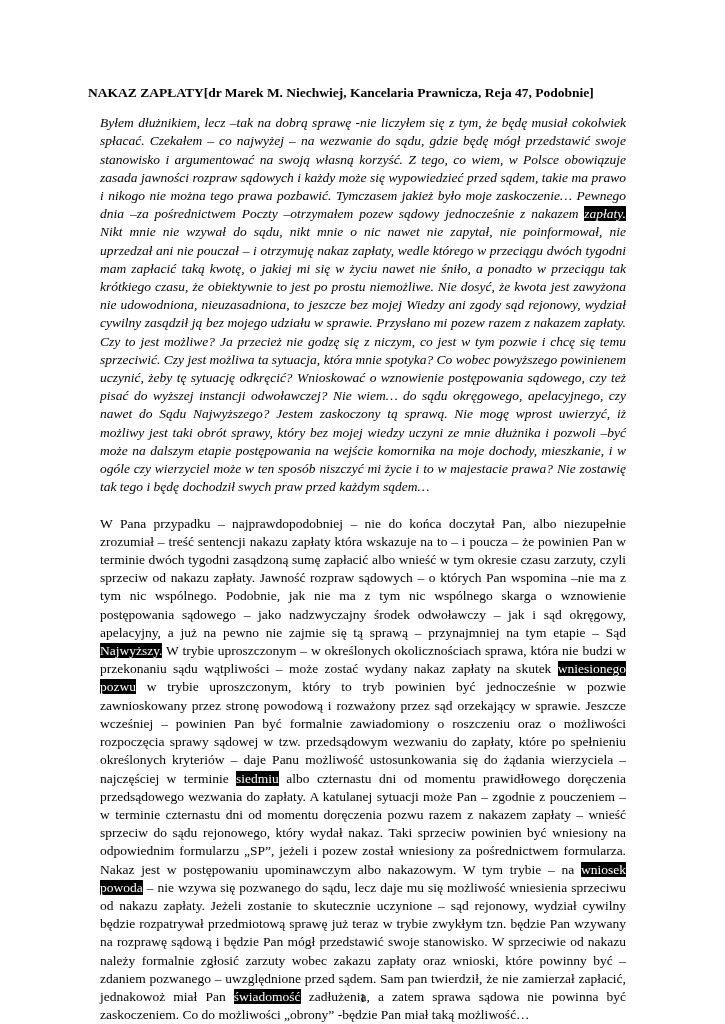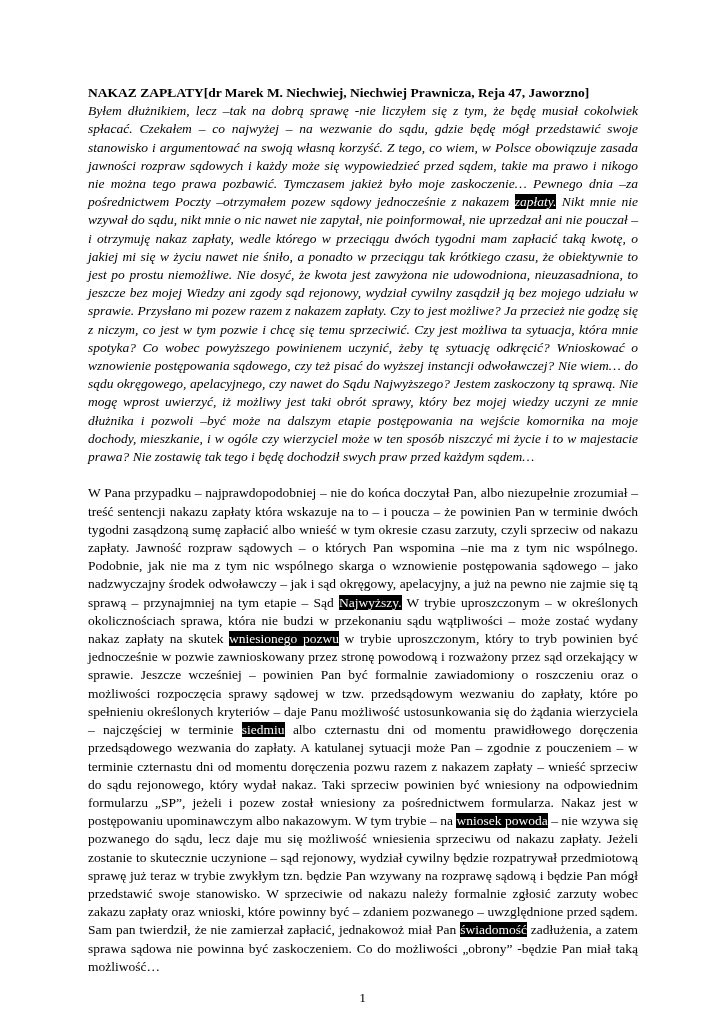--- a/index.html
+++ b/index.html
@@ -20,21 +20,21 @@
     color: #000000;
     overflow: hidden;
   }
   .doc-title {
     margin: 0;
     font-weight: bold;
     line-height: 18.2px;
     text-align: justify;
   }
   p.para {
-    margin: 0;
+    margin: 12px;
     line-height: 18.2px;
     text-align: justify;
   }
   p.para.italic {
     font-style: italic;
   }
   p.para + p.para {
     margin-top: 18.2px;
   }
   .hl {
@@ -47,21 +47,21 @@
     bottom: 18px;
     width: 100%;
     text-align: center;
     font-size: 13.5px;
   }
 </style>
 </head>
 <body>
 
 <div class="page">
-  <p class="doc-title">NAKAZ ZAPŁATY[dr Marek M. Niechwiej, Niechwiej Prawnicza, Reja 47, Jaworzno]</p>
+  <p class="doc-title">NAKAZ ZAPŁATY[dr Marek M. Niechwiej, Kancelaria Prawnicza, Reja 47, Podobnie]</p>
 
   <div>
       <p class="para italic"><span>Byłem dłużnikiem, lecz –tak na dobrą sprawę -nie liczyłem się z tym, że będę musiał cokolwiek spłacać. Czekałem – co najwyżej – na wezwanie do sądu, gdzie będę mógł przedstawić swoje stanowisko i argumentować na swoją własną korzyść. Z tego, co wiem, w Polsce obowiązuje zasada jawności rozpraw sądowych i każdy może się wypowiedzieć przed sądem, takie ma prawo i nikogo nie można tego prawa pozbawić. Tymczasem jakież było moje zaskoczenie… Pewnego dnia –za pośrednictwem Poczty –otrzymałem pozew sądowy jednocześnie z nakazem </span><span class="hl">zapłaty.</span><span> Nikt mnie nie wzywał do sądu, nikt mnie o nic nawet nie zapytał, nie poinformował, nie uprzedzał ani nie pouczał – i otrzymuję nakaz zapłaty, wedle którego w przeciągu dwóch tygodni mam zapłacić taką kwotę, o jakiej mi się w życiu nawet nie śniło, a ponadto w przeciągu tak krótkiego czasu, że obiektywnie to jest po prostu niemożliwe. Nie dosyć, że kwota jest zawyżona nie udowodniona, nieuzasadniona, to jeszcze bez mojej Wiedzy ani zgody sąd rejonowy, wydział cywilny zasądził ją bez mojego udziału w sprawie. Przysłano mi pozew razem z nakazem zapłaty. Czy to jest możliwe? Ja przecież nie godzę się z niczym, co jest w tym pozwie i chcę się temu sprzeciwić. Czy jest możliwa ta sytuacja, która mnie spotyka? Co wobec powyższego powinienem uczynić, żeby tę sytuację odkręcić? Wnioskować o wznowienie postępowania sądowego, czy też pisać do wyższej instancji odwoławczej? Nie wiem… do sądu okręgowego, apelacyjnego, czy nawet do Sądu Najwyższego? Jestem zaskoczony tą sprawą. Nie mogę wprost uwierzyć, iż możliwy jest taki obrót sprawy, który bez mojej wiedzy uczyni ze mnie dłużnika i pozwoli –być może na dalszym etapie postępowania na wejście komornika na moje dochody, mieszkanie, i w ogóle czy wierzyciel może w ten sposób niszczyć mi życie i to w majestacie prawa? Nie zostawię tak tego i będę dochodził swych praw przed każdym sądem…</span></p>
       <p class="para"><span>W Pana przypadku – najprawdopodobniej – nie do końca doczytał Pan, albo niezupełnie zrozumiał – treść sentencji nakazu zapłaty która wskazuje na to – i poucza – że powinien Pan w terminie dwóch tygodni zasądzoną sumę zapłacić albo wnieść w tym okresie czasu zarzuty, czyli sprzeciw od nakazu zapłaty. Jawność rozpraw sądowych – o których Pan wspomina –nie ma z tym nic wspólnego. Podobnie, jak nie ma z tym nic wspólnego skarga o wznowienie postępowania sądowego – jako nadzwyczajny środek odwoławczy – jak i sąd okręgowy, apelacyjny, a już na pewno nie zajmie się tą sprawą – przynajmniej na tym etapie – Sąd </span><span class="hl">Najwyższy.</span><span> W trybie uproszczonym – w określonych okolicznościach sprawa, która nie budzi w przekonaniu sądu wątpliwości – może zostać wydany nakaz zapłaty na skutek </span><span class="hl">wniesionego pozwu</span><span> w trybie uproszczonym, który to tryb powinien być jednocześnie w pozwie zawnioskowany przez stronę powodową i rozważony przez sąd orzekający w sprawie. Jeszcze wcześniej – powinien Pan być formalnie zawiadomiony o roszczeniu oraz o możliwości rozpoczęcia sprawy sądowej w tzw. przedsądowym wezwaniu do zapłaty, które po spełnieniu określonych kryteriów – daje Panu możliwość ustosunkowania się do żądania wierzyciela – najczęściej w terminie </span><span class="hl">siedmiu</span><span> albo czternastu dni od momentu prawidłowego doręczenia przedsądowego wezwania do zapłaty. A katulanej sytuacji może Pan – zgodnie z pouczeniem – w terminie czternastu dni od momentu doręczenia pozwu razem z nakazem zapłaty – wnieść sprzeciw do sądu rejonowego, który wydał nakaz. Taki sprzeciw powinien być wniesiony na odpowiednim formularzu „SP”, jeżeli i pozew został wniesiony za pośrednictwem formularza. Nakaz jest w postępowaniu upominawczym albo nakazowym. W tym trybie – na </span><span class="hl">wniosek powoda</span><span> – nie wzywa się pozwanego do sądu, lecz daje mu się możliwość wniesienia sprzeciwu od nakazu zapłaty. Jeżeli zostanie to skutecznie uczynione – sąd rejonowy, wydział cywilny będzie rozpatrywał przedmiotową sprawę już teraz w trybie zwykłym tzn. będzie Pan wzywany na rozprawę sądową i będzie Pan mógł przedstawić swoje stanowisko. W sprzeciwie od nakazu należy formalnie zgłosić zarzuty wobec zakazu zapłaty oraz wnioski, które powinny być – zdaniem pozwanego – uwzględnione przed sądem. Sam pan twierdził, że nie zamierzał zapłacić, jednakowoż miał Pan </span><span class="hl">świadomość</span><span> zadłużenia, a zatem sprawa sądowa nie powinna być zaskoczeniem. Co do możliwości „obrony” -będzie Pan miał taką możliwość…</span></p>
     </div>
 
   <div class="page-number">1</div>
 </div>
 
 </body></html>

